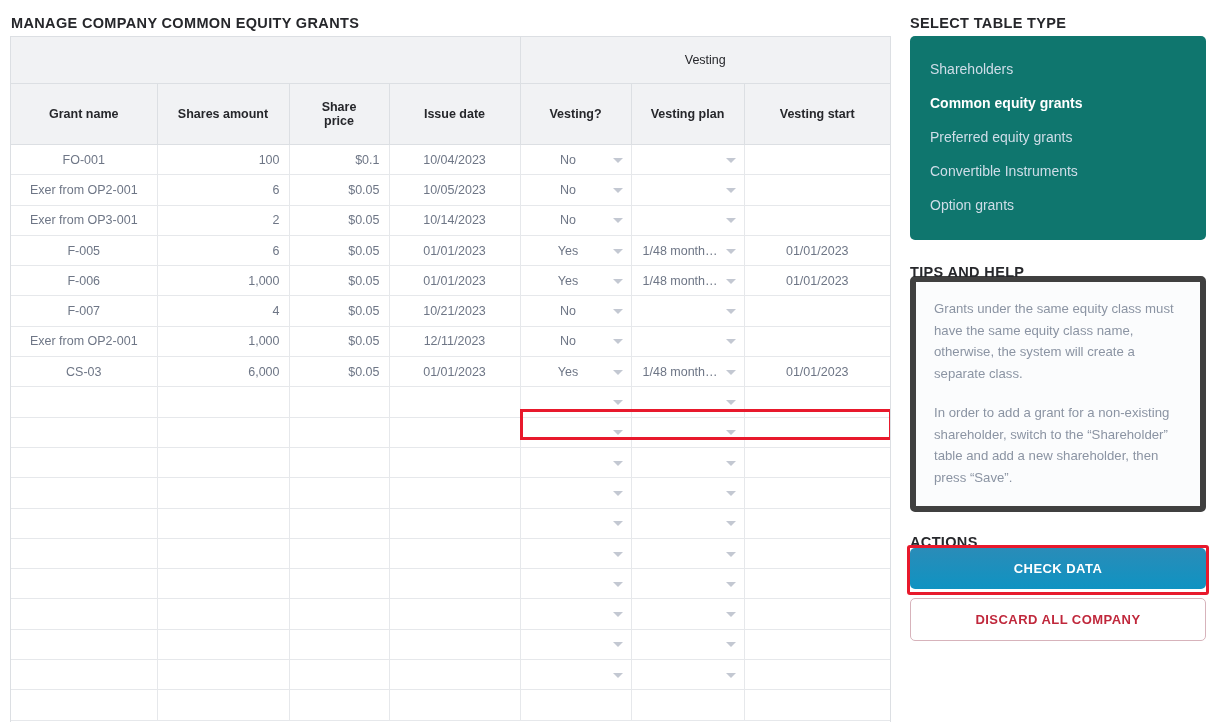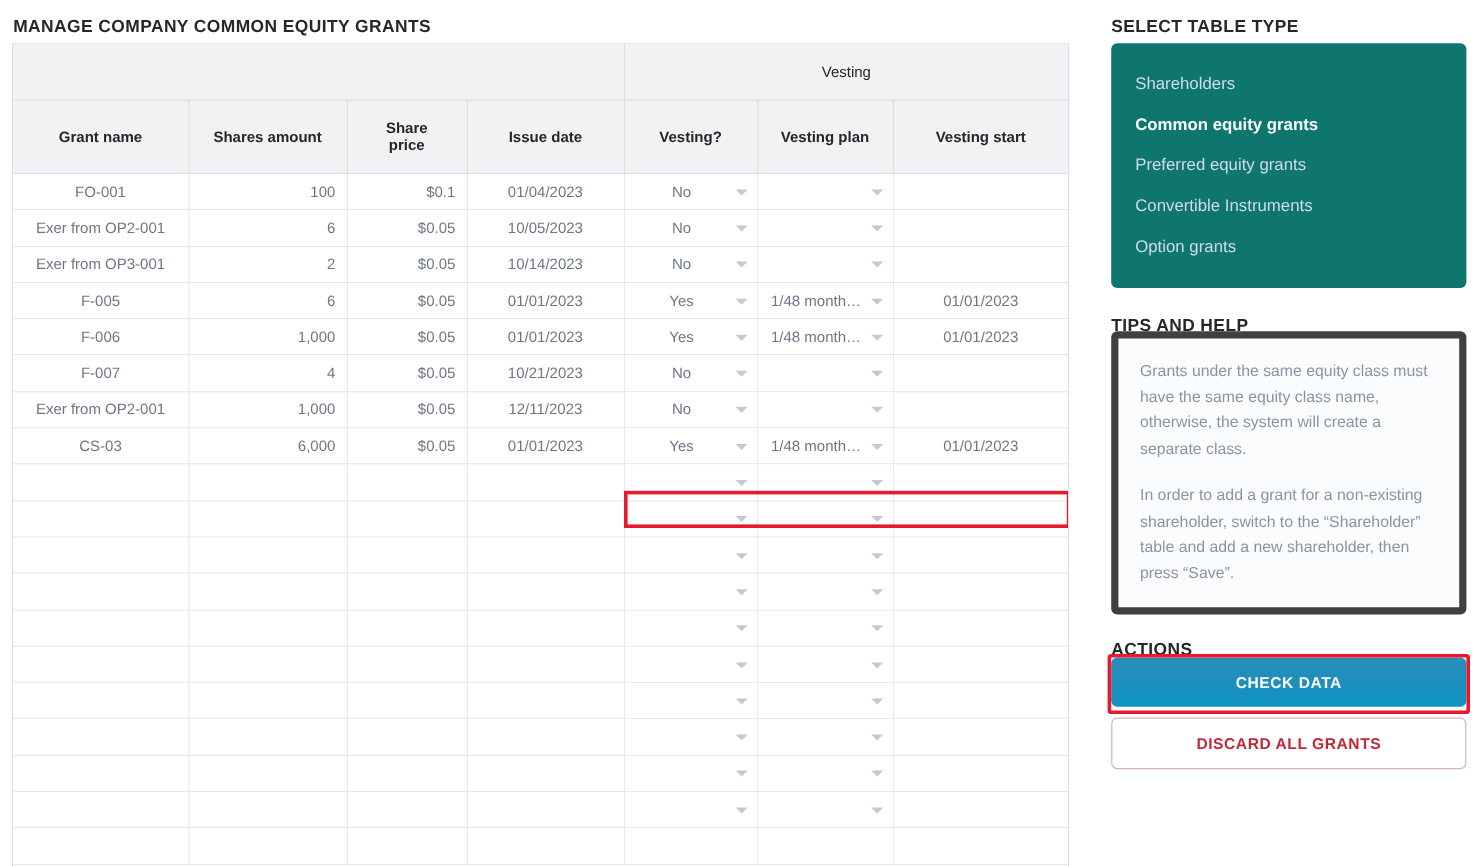--- a/index.html
+++ b/index.html
@@ -11,21 +11,20 @@
     background: #ffffff;
     font-family: "Liberation Sans", sans-serif;
     overflow: hidden;
   }
 
   .page {
     position: relative;
     width: 1232px;
     height: 722px;
     display: flex;
-    gap: 16px;
   }
 
   
   .main-col {
     width: 901px;
     flex: 0 0 901px;
     position: relative;
   }
 
   .page-title {
@@ -243,21 +242,21 @@
             <th>Vesting?</th>
             <th>Vesting plan</th>
             <th class="last">Vesting start</th>
           </tr>
         </thead>
         <tbody id="grid-body">
             <tr>
               <td class="c-center">FO-001</td>
               <td class="c-right">100</td>
               <td class="c-right">$0.1</td>
-              <td class="c-center">01/04/2023</td>
+              <td class="c-center">10/04/2023</td>
               <td class="selcell">
                 <span class="seltext">No</span>
                 <span class="caret"></span>
               </td>
               <td class="selcell plan">
                 <span class="seltext"></span>
                 <span class="caret"></span>
               </td>
               <td class="c-center last"></td>
             </tr>
@@ -550,17 +549,17 @@
     <div class="side-head tips-head">TIPS AND HELP</div>
     <div class="tips-card" id="tips-card">
         <p>Grants under the same equity class must have the same equity class name, otherwise, the system will create a separate class.</p>
         <p>In order to add a grant for a non-existing shareholder, switch to the “Shareholder” table and add a new shareholder, then press “Save”.</p>
       </div>
 
     <div class="side-head actions-head">ACTIONS</div>
     <div class="btn-wrap">
       <div class="btn btn-primary">CHECK DATA</div>
       <div class="btn-primary-outline"></div>
-      <div class="btn btn-secondary">DISCARD ALL GRANTS</div>
+      <div class="btn btn-secondary">DISCARD ALL COMPANY</div>
     </div>
 
   </div>
 </div>
 
 </body></html>

